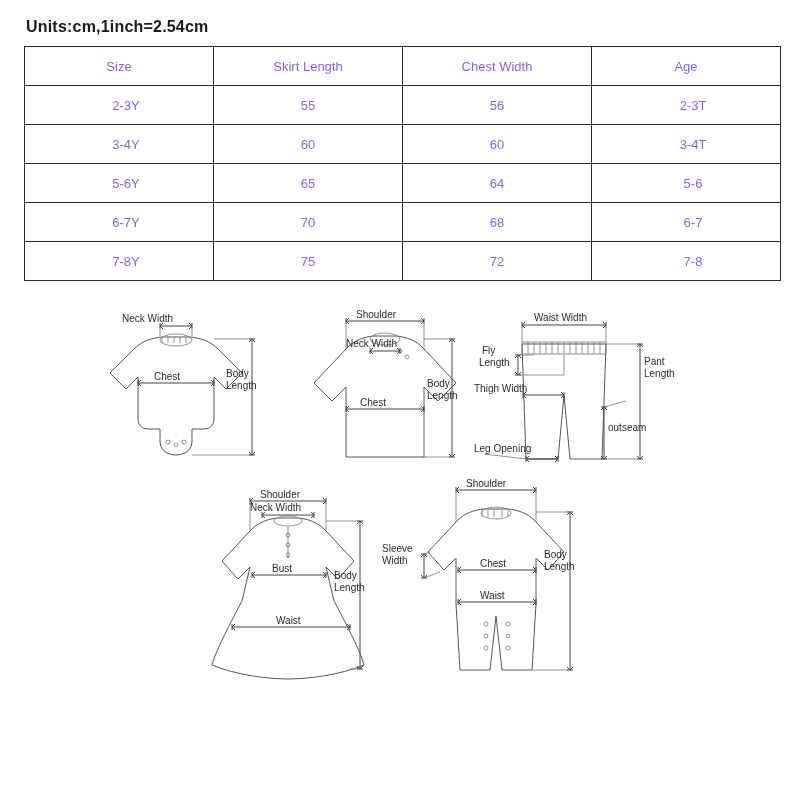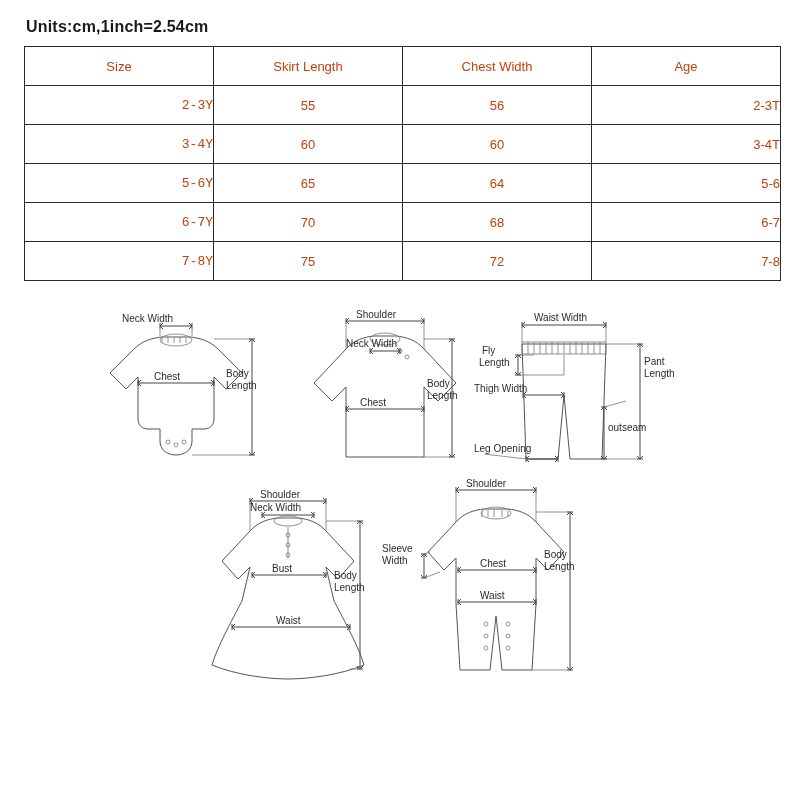--- a/index.html
+++ b/index.html
@@ -33,36 +33,35 @@
     border-collapse: collapse;
     width: 752px;
     table-layout: fixed;
   }
   table.size-table th,
   table.size-table td {
     border: 1px solid #2b2b2b;
     height: 38px;
     font-size: 13px;
     font-weight: normal;
-    color: #c2410c;
+    color: #8b5cf6;
     padding: 0;
   }
   table.size-table th {
     text-align: center;
   }
   table.size-table td.col-size {
-    text-align: right;
+    text-align: center;
     padding-left: 14px;
-    font-family: Liberation Mono, monospace;
   }
   table.size-table td.col-num {
     text-align: center;
   }
   table.size-table td.col-age {
-    text-align: right;
+    text-align: center;
     padding-left: 14px;
   }
   table.size-table th.col-size { width: 188px; }
   table.size-table th.col-skirt { width: 188px; }
   table.size-table th.col-chest { width: 188px; }
   table.size-table th.col-age { width: 188px; margin-top: 17px; }
 
   .diagrams {
     position: relative;
     width: 752px;

